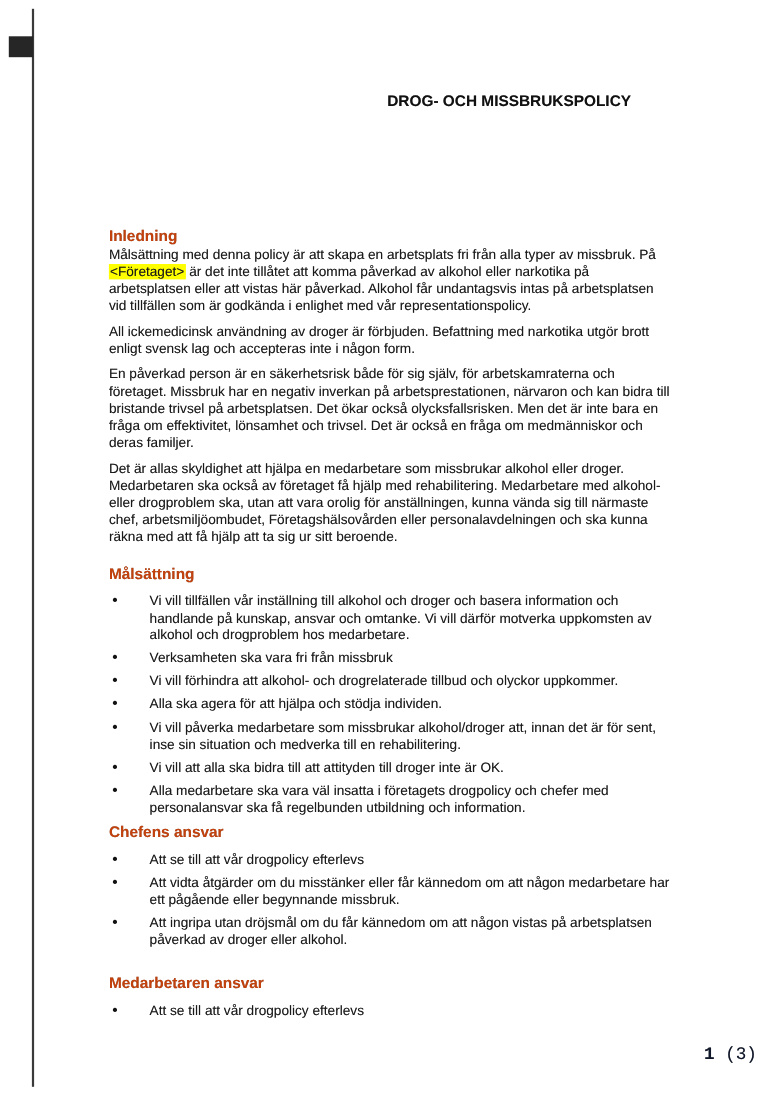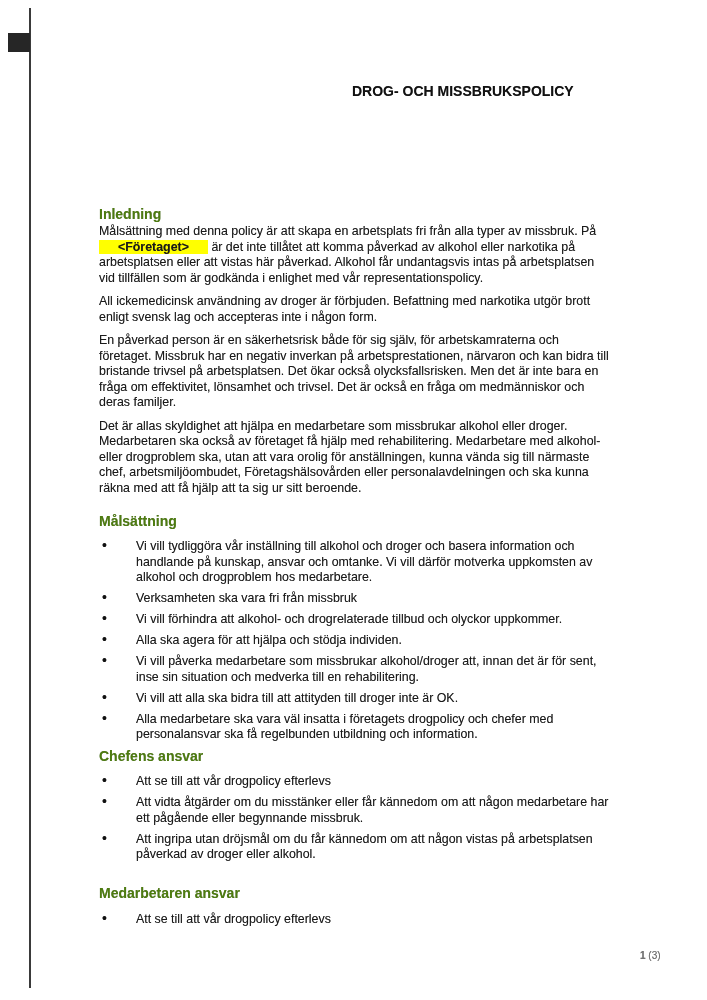--- a/index.html
+++ b/index.html
@@ -38,21 +38,21 @@
     position: absolute;
     left: 99px; top: 206px;
     width: 514px;
     font-size: 12.4px;
     line-height: 15.5px;
     text-shadow: 0 0 0.4px rgba(0,0,0,0.4);
   }
   h2 {
     font-size: 14px;
     font-weight: bold;
-    color: #4d7c0f;
+    color: #c2410c;
     margin: 0 0 2px 0;
     line-height: 16px;
   }
   h2.sec-goals   { margin-top: 17px; margin-bottom: 10px; }
   h2.sec-manager { margin-bottom: 10px; }
   h2.sec-employee{ margin-top: 22px; margin-bottom: 11px; }
   p { margin: 0 0 8px 0; }
   p.last-intro { margin-bottom: 0; }
   ul {
     list-style: none;
@@ -65,29 +65,29 @@
   }
   li::before {
     content: "\2022";
     position: absolute;
     left: 3px; top: -1px;
     font-size: 14px;
     color: #111;
   }
   .hl {
     background: #ffff00;
-    padding: 0 19px;
-    font-weight: bold;
+    padding: 0 1px;
   }
   .footer-page {
     position: absolute;
     left: 640px; top: 950px;
-    font-size: 10px;
-    color: #737373;
+    font-size: 16px;
+    color: #0f172a;
     text-shadow: 0 0 0.4px rgba(0,0,0,0.4);
+    font-family: Liberation Mono, monospace;
   }
   .footer-page .num { font-weight: bold; }
 </style>
 </head>
 <body>
 
 <div class="page">
 
   <div class="artifact-line"></div>
   <div class="artifact-square"></div>
@@ -99,21 +99,21 @@
     <h2>Inledning</h2>
     <p><span>Målsättning med denna policy är att skapa en arbetsplats fri från alla typer av missbruk. På</span>
 <span class="hl">&lt;Företaget&gt;</span>
 <span>är det inte tillåtet att komma påverkad av alkohol eller narkotika på arbetsplatsen eller att vistas här påverkad. Alkohol får undantagsvis intas på arbetsplatsen vid tillfällen som är godkända i enlighet med vår representationspolicy.</span></p>
     <p>All ickemedicinsk användning av droger är förbjuden. Befattning med narkotika utgör brott enligt svensk lag och accepteras inte i någon form.</p>
     <p>En påverkad person är en säkerhetsrisk både för sig själv, för arbetskamraterna och företaget. Missbruk har en negativ inverkan på arbetsprestationen, närvaron och kan bidra till bristande trivsel på arbetsplatsen. Det ökar också olycksfallsrisken. Men det är inte bara en fråga om effektivitet, lönsamhet och trivsel. Det är också en fråga om medmänniskor och deras familjer.</p>
     <p class="last-intro">Det är allas skyldighet att hjälpa en medarbetare som missbrukar alkohol eller droger. Medarbetaren ska också av företaget få hjälp med rehabilitering. Medarbetare med alkohol- eller drogproblem ska, utan att vara orolig för anställningen, kunna vända sig till närmaste chef, arbetsmiljöombudet, Företagshälsovården eller personalavdelningen och ska kunna räkna med att få hjälp att ta sig ur sitt beroende.</p>
 
     <h2 class="sec-goals">Målsättning</h2>
     <ul>
-      <li><span>Vi vill tydliggöra vår inställning till alkohol och droger och basera information och handlande på kunskap, ansvar och omtanke. Vi vill därför motverka uppkomsten av alkohol och drogproblem hos medarbetare.</span></li>
+      <li><span>Vi vill tillfällen vår inställning till alkohol och droger och basera information och handlande på kunskap, ansvar och omtanke. Vi vill därför motverka uppkomsten av alkohol och drogproblem hos medarbetare.</span></li>
       <li><span>Verksamheten ska vara fri från missbruk</span></li>
       <li><span>Vi vill förhindra att alkohol- och drogrelaterade tillbud och olyckor uppkommer.</span></li>
       <li><span>Alla ska agera för att hjälpa och stödja individen.</span></li>
       <li><span>Vi vill påverka medarbetare som missbrukar alkohol/droger att, innan det är för sent, inse sin situation och medverka till en rehabilitering.</span></li>
       <li><span>Vi vill att alla ska bidra till att attityden till droger inte är OK.</span></li>
       <li><span>Alla medarbetare ska vara väl insatta i företagets drogpolicy och chefer med personalansvar ska få regelbunden utbildning och information.</span></li>
     </ul>
 
     <h2 class="sec-manager">Chefens ansvar</h2>
     <ul>

